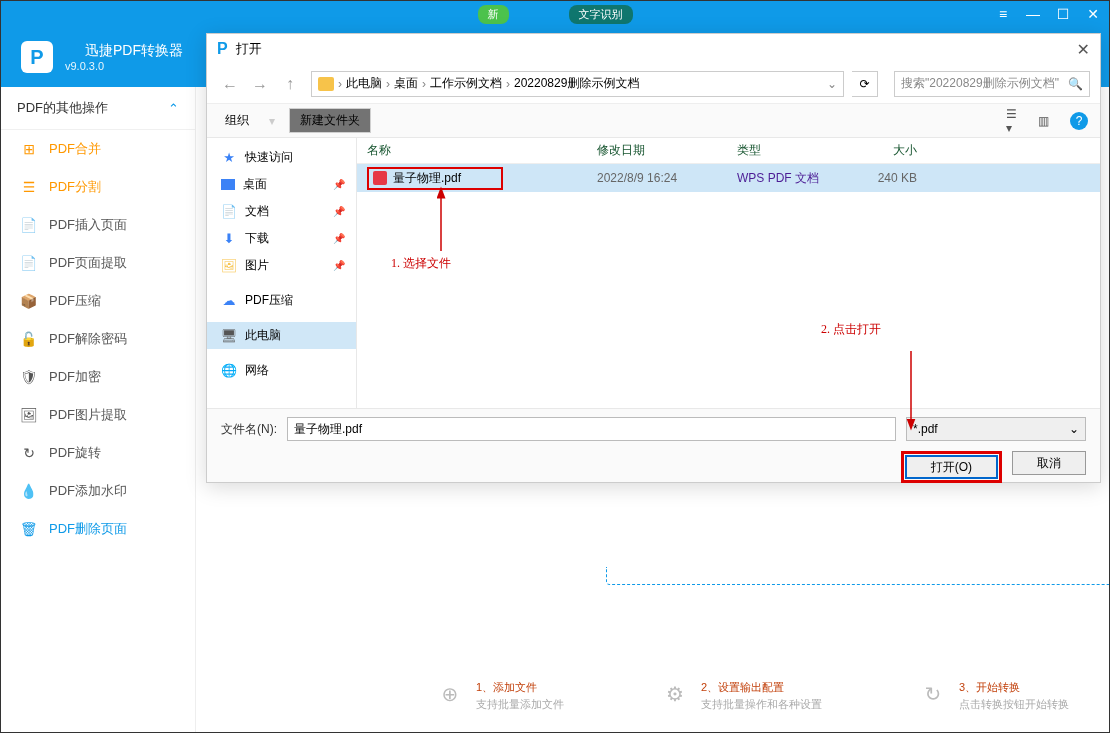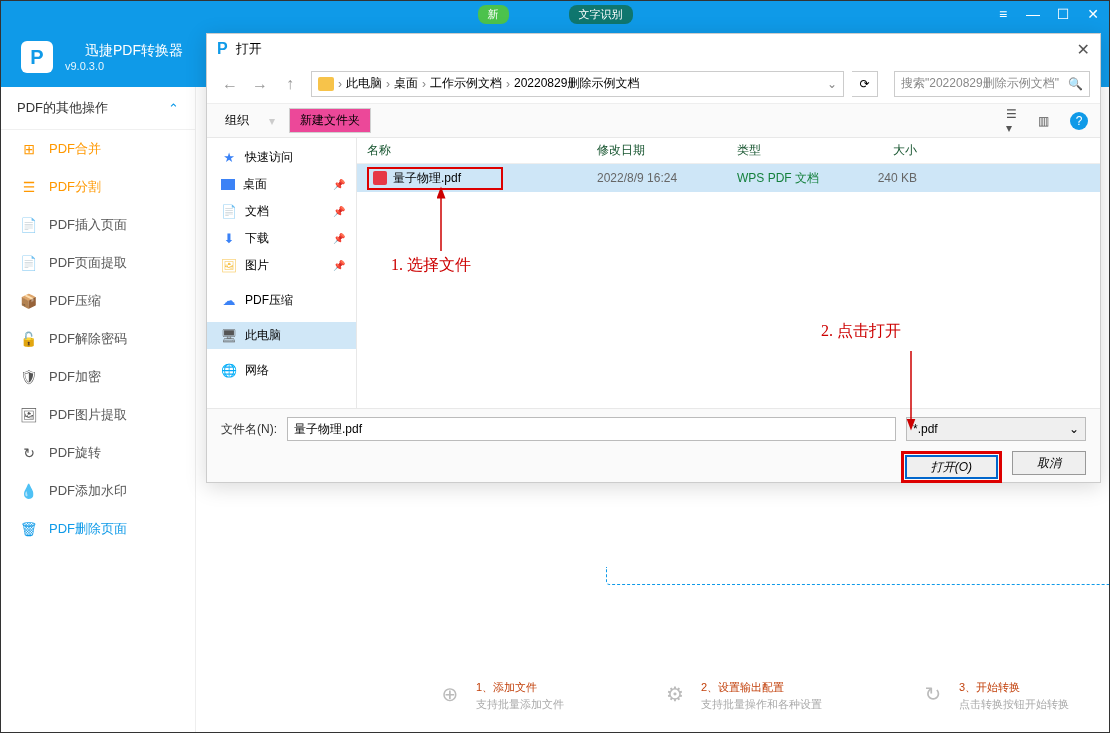--- a/index.html
+++ b/index.html
@@ -58,21 +58,21 @@
 .bc-folder { width: 16px; height: 14px; background: #f7c34a; display: inline-block; border-radius: 2px; }
 .bc-sep { color: #888; }
 .bc-refresh { width: 26px; height: 26px; border: 1px solid #ccc; border-left: none; display: flex; align-items: center; justify-content: center; cursor: pointer; font-size: 12px; }
 .search-box { width: 196px; height: 26px; border: 1px solid #ccc; display: flex; align-items: center; padding: 0 6px; font-size: 12px; color: #888; margin-left: 8px; }
 .search-p { color: #888; }
 
 .dialog-toolbar { height: 34px; display: flex; align-items: center; padding: 0 12px; gap: 14px; font-size: 12px; border-bottom: 1px solid #e8e8e8; background: #fafafa; justify-content: space-between;}
 .toolbar-left { display:flex; gap:14px; align-items:center;}
 .toolbar-right { display:flex; gap:12px; align-items:center;}
 .toolbar-btn { cursor: pointer; padding: 3px 6px; }
-.toolbar-btn.new { border: 1px solid #d0d0d0; background: #ec4899; padding: 3px 10px; }
+.toolbar-btn.new { border: 1px solid #d0d0d0; background: #737373; padding: 3px 10px; }
 .view-icon { width:20px; height:16px; display:flex; align-items:center; cursor:pointer; color:#555;}
 .help-icon { width:18px; height:18px; border-radius:50%; background:#0f9ae8; color:#fff; display:flex; align-items:center; justify-content:center; font-size:12px; cursor:pointer;}
 
 .dialog-body { flex: 1; display: flex; }
 .dialog-sidebar { width: 150px; border-right: 1px solid #e8e8e8; padding: 6px 0; }
 .ds-item { display: flex; align-items: center; padding: 5px 14px; font-size: 12px; cursor: pointer; gap: 8px; position: relative; }
 .ds-item.pinned::after { content:"📌"; font-size:10px; position:absolute; right:10px; color:#888;}
 .ds-item.selected { background: #d0e7f7; }
 .ds-icon { width: 16px; height: 16px; display: inline-flex; align-items: center; justify-content: center; font-size: 13px; }
 .ds-icon.star { color: #3b82f6; }
@@ -88,35 +88,35 @@
 .fh-name{ width:240px; padding-left:10px;}
 .fh-date{ width:140px;}
 .fh-type{ width:110px;}
 .fh-size{ width:80px; text-align:right; padding-right:10px;}
 .file-row { display: flex; align-items: center; height: 28px; font-size: 12px; cursor: pointer; }
 .file-row.selected { background: #cee6f7; }
 .fr-name { width: 240px; padding-left: 10px; display:flex; align-items:center; gap:6px;}
 .fr-name .red-box { border: 2px solid #d00; padding: 1px 40px 1px 4px; display:inline-flex; align-items:center; gap:6px;}
 .fr-pdf-icon { width: 14px; height: 14px; background: #e63946; display: inline-block; border-radius: 2px; }
 .fr-date { width: 140px; color: #666; }
-.fr-type { width: 110px; color: #15803d; }
+.fr-type { width: 110px; color: #4c1d95; }
 .fr-size { width: 80px; text-align: right; padding-right: 10px; color:#666;}
 
 .dialog-footer { height: 74px; border-top: 1px solid #e8e8e8; padding: 8px 14px; background: #fafafa; }
 .footer-row1 { display: flex; align-items: center; gap: 10px; font-size: 12px; }
 .footer-label { color: #333; }
 .filename-input { flex: 1; height: 24px; border: 1px solid #bbb; padding: 0 6px; font-size: 12px; background: #fff; }
 .filter-select { width: 180px; height: 24px; border: 1px solid #bbb; padding: 0 6px; font-size: 12px; display:flex; align-items:center; justify-content:space-between; background:#efefef; cursor:pointer;}
 .footer-row2 { display: flex; justify-content: flex-end; gap: 10px; margin-top: 10px; }
-.dlg-btn { height: 24px; padding: 0 24px; border: 1px solid #999; background: #efefef; font-size: 12px; cursor: pointer; font-style: italic; }
+.dlg-btn { height: 24px; padding: 0 24px; border: 1px solid #999; background: #efefef; font-size: 12px; cursor: pointer; }
 .dlg-btn.open { border: 2px solid #0066cc; }
 .open-highlight { border: 3px solid #d00; padding:1px; display:inline-block;}
 
 
-.annotation { position: absolute; color: #c00; font-size: 16px; font-family: SimSun, serif; font-weight: normal; pointer-events: none; z-index: 100; }
+.annotation { position: absolute; color: #c00; font-size: 12px; font-family: SimSun, serif; font-weight: normal; pointer-events: none; z-index: 100; }
 .arrow-svg { position: absolute; pointer-events: none; z-index: 99; }
 </style>
 </head>
 <body>
 
 <div class="titlebar">
   <div class="titlebar-badges">
     <span class="badge green">新</span>
     <span class="badge red">文字识别</span>
   </div>

